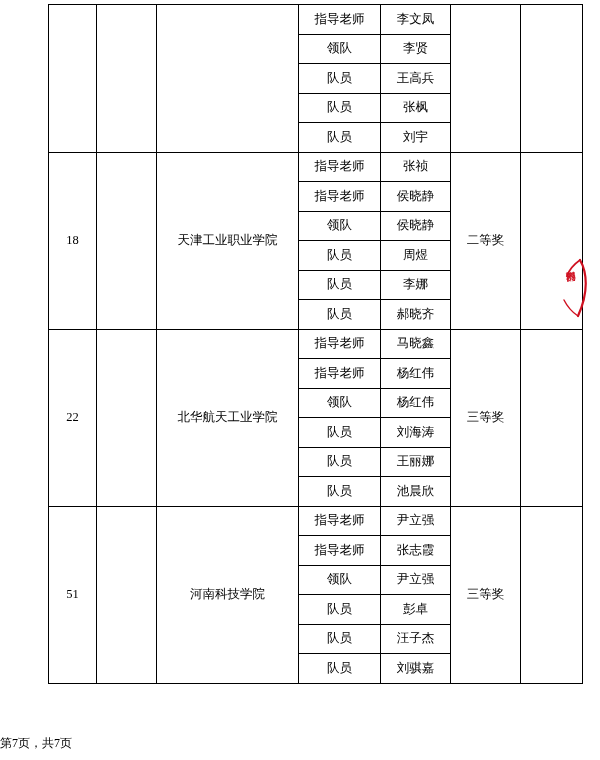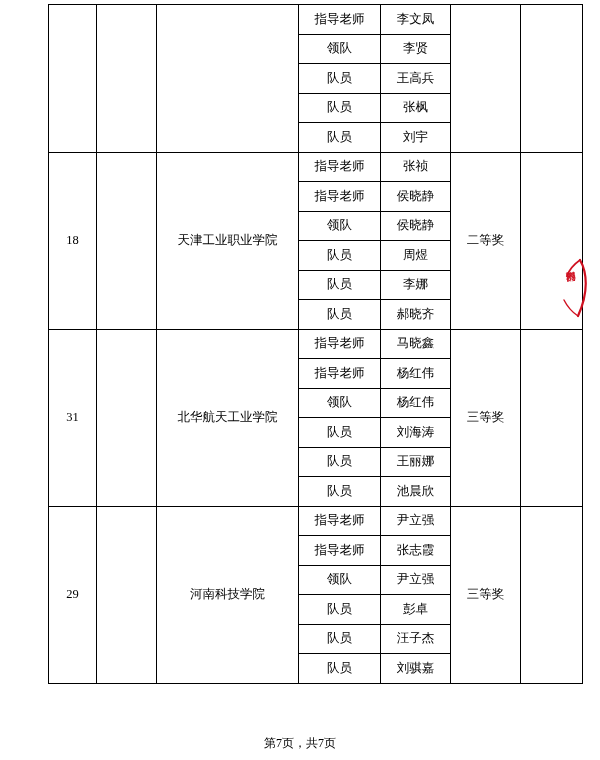--- a/index.html
+++ b/index.html
@@ -63,21 +63,20 @@
   .cell-role,
   .cell-name {
     font-size: 13px;
   }
 
   .footer {
     position: absolute;
     left: 0;
     top: 735px;
     width: 600px;
-    text-align: center;
     font-size: 12px;
     font-family: "Liberation Serif", "DejaVu Serif", serif;
     color: #000000;
   }
 
   
   .seal {
     position: absolute;
     left: 556px;
     top: 258px;
@@ -169,21 +168,21 @@
       <tr>
         <td class="cell-role">队员</td>
         <td class="cell-name">李娜</td>
       </tr>
       <tr>
         <td class="cell-role">队员</td>
         <td class="cell-name">郝晓齐</td>
       </tr>
 
       <tr>
-        <td class="cell-index" rowspan="6">31</td>
+        <td class="cell-index" rowspan="6">22</td>
         <td class="cell-blank" rowspan="6"></td>
         <td class="cell-school" rowspan="6">北华航天工业学院</td>
         <td class="cell-role">指导老师</td>
         <td class="cell-name">马晓鑫</td>
         <td class="cell-award" rowspan="6">三等奖</td>
         <td class="cell-tail" rowspan="6"></td>
       </tr>
       <tr>
         <td class="cell-role">指导老师</td>
         <td class="cell-name">杨红伟</td>
@@ -199,21 +198,21 @@
       <tr>
         <td class="cell-role">队员</td>
         <td class="cell-name">王丽娜</td>
       </tr>
       <tr>
         <td class="cell-role">队员</td>
         <td class="cell-name">池晨欣</td>
       </tr>
 
       <tr>
-        <td class="cell-index" rowspan="6">29</td>
+        <td class="cell-index" rowspan="6">51</td>
         <td class="cell-blank" rowspan="6"></td>
         <td class="cell-school" rowspan="6">河南科技学院</td>
         <td class="cell-role">指导老师</td>
         <td class="cell-name">尹立强</td>
         <td class="cell-award" rowspan="6">三等奖</td>
         <td class="cell-tail" rowspan="6"></td>
       </tr>
       <tr>
         <td class="cell-role">指导老师</td>
         <td class="cell-name">张志霞</td>

